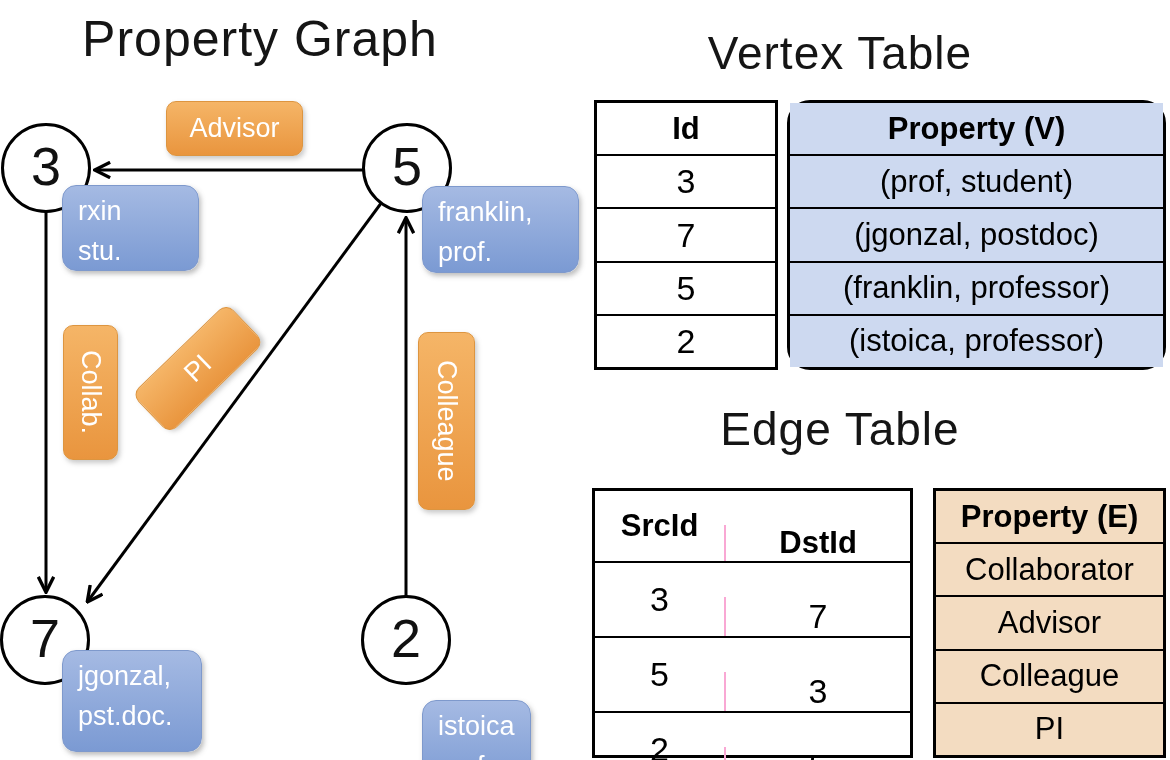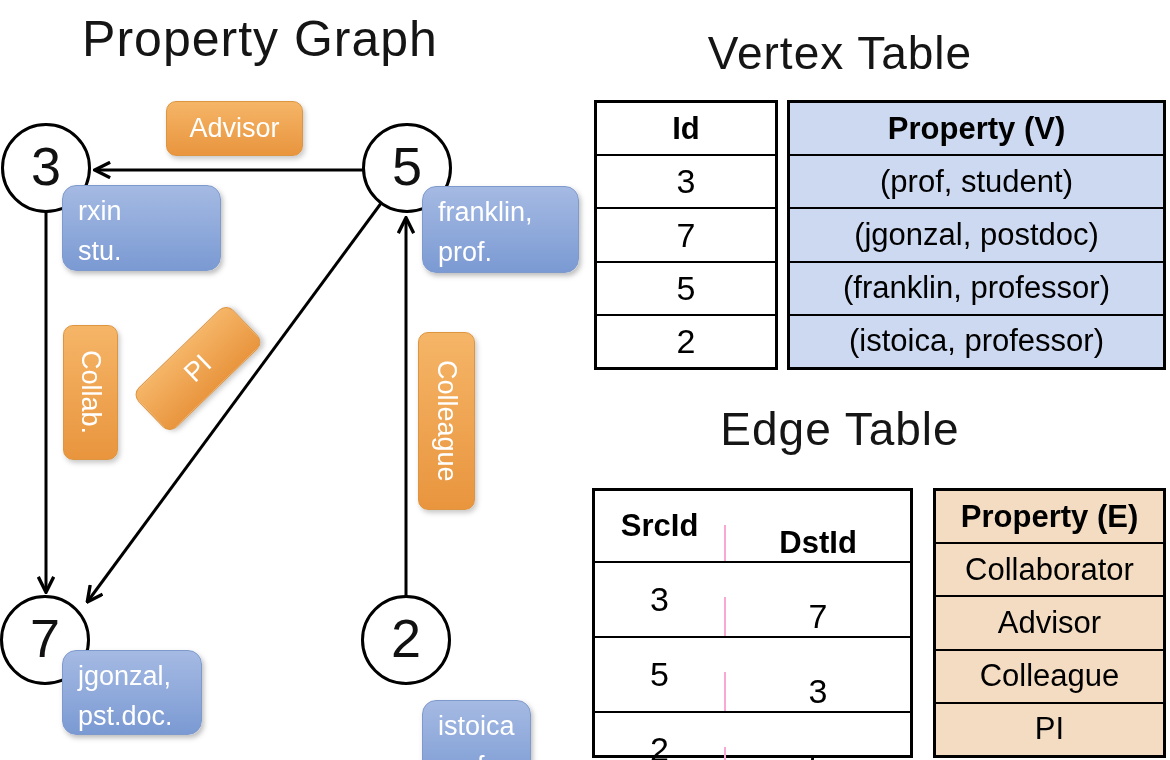--- a/index.html
+++ b/index.html
@@ -81,29 +81,29 @@
   <div class="node" style="left:362px; top:123px;">
     <span class="node-num">5</span>
   </div>
   <div class="node" style="left:0px; top:595px;">
     <span class="node-num">7</span>
   </div>
   <div class="node" style="left:361px; top:595px;">
     <span class="node-num">2</span>
   </div>
 
-  <div class="vpill" style="left:62px; top:185px; width:159px; height:86px;">
+  <div class="vpill" style="left:62px; top:185px; width:137px; height:86px;">
     <span>rxin</span><br>
     <span>stu.</span>
   </div>
   <div class="vpill" style="left:422px; top:186px; width:157px; height:87px;">
     <span>franklin,</span><br>
     <span>prof.</span>
   </div>
-  <div class="vpill" style="left:62px; top:650px; width:140px; height:85px;">
+  <div class="vpill" style="left:62px; top:650px; width:140px; height:102px;">
     <span>jgonzal,</span><br>
     <span>pst.doc.</span>
   </div>
   <div class="vpill" style="left:422px; top:652px; width:109px; height:88px;margin-top:48px;">
     <span>istoica</span><br>
     <span>prof.</span>
   </div>
 
   <div class="opill" style="left:166px; top:101px; width:137px; height:55px;">
     <span>Advisor</span>
@@ -133,21 +133,21 @@
       <div class="trow">
           <div class="tcell num">7</div>
         </div>
       <div class="trow">
           <div class="tcell num">5</div>
         </div>
       <div class="trow">
           <div class="tcell num">2</div>
         </div>
     </div>
-    <div class="subtable fill-v" style="flex:1;">
+    <div class="subtable fill-v" style="flex:1;border-radius:23px;">
       <div class="trow">
         <div class="tcell hdr">Property (V)</div>
       </div>
       <div class="trow">
           <div class="tcell">(prof, student)</div>
         </div>
       <div class="trow">
           <div class="tcell">(jgonzal, postdoc)</div>
         </div>
       <div class="trow">

